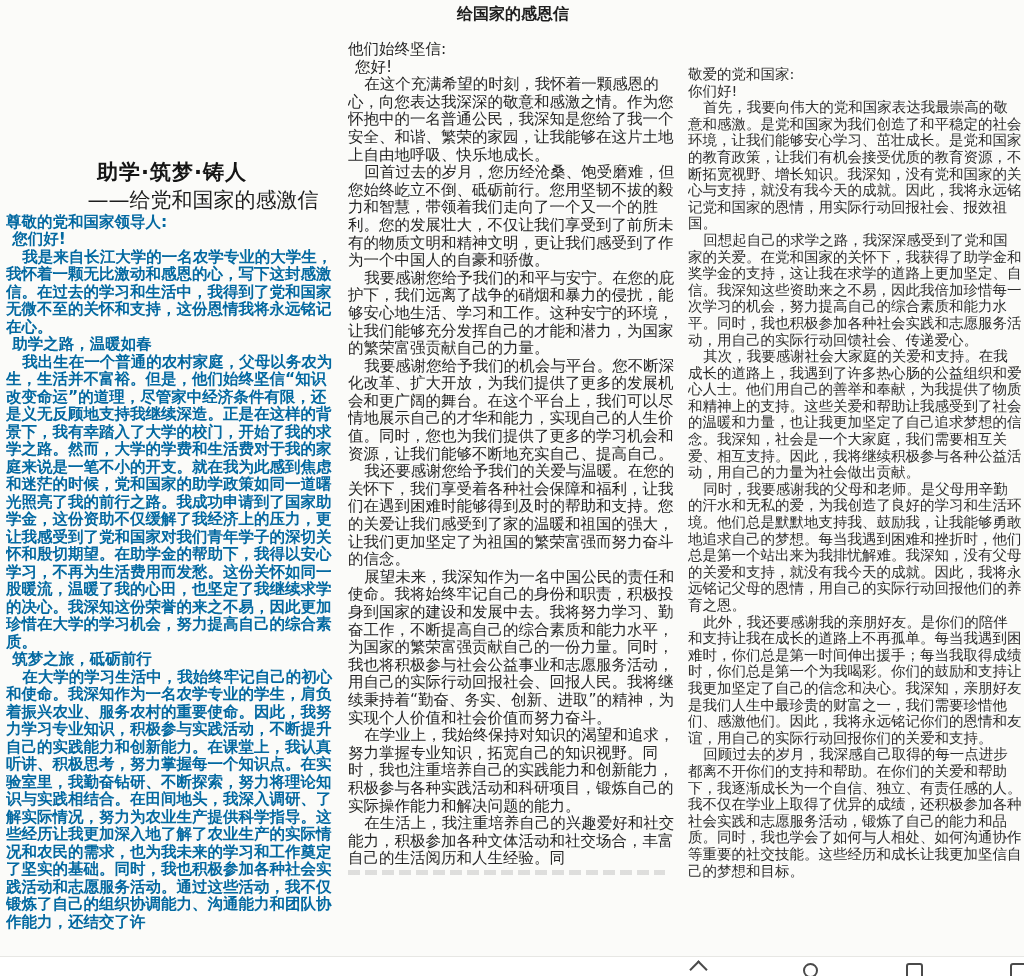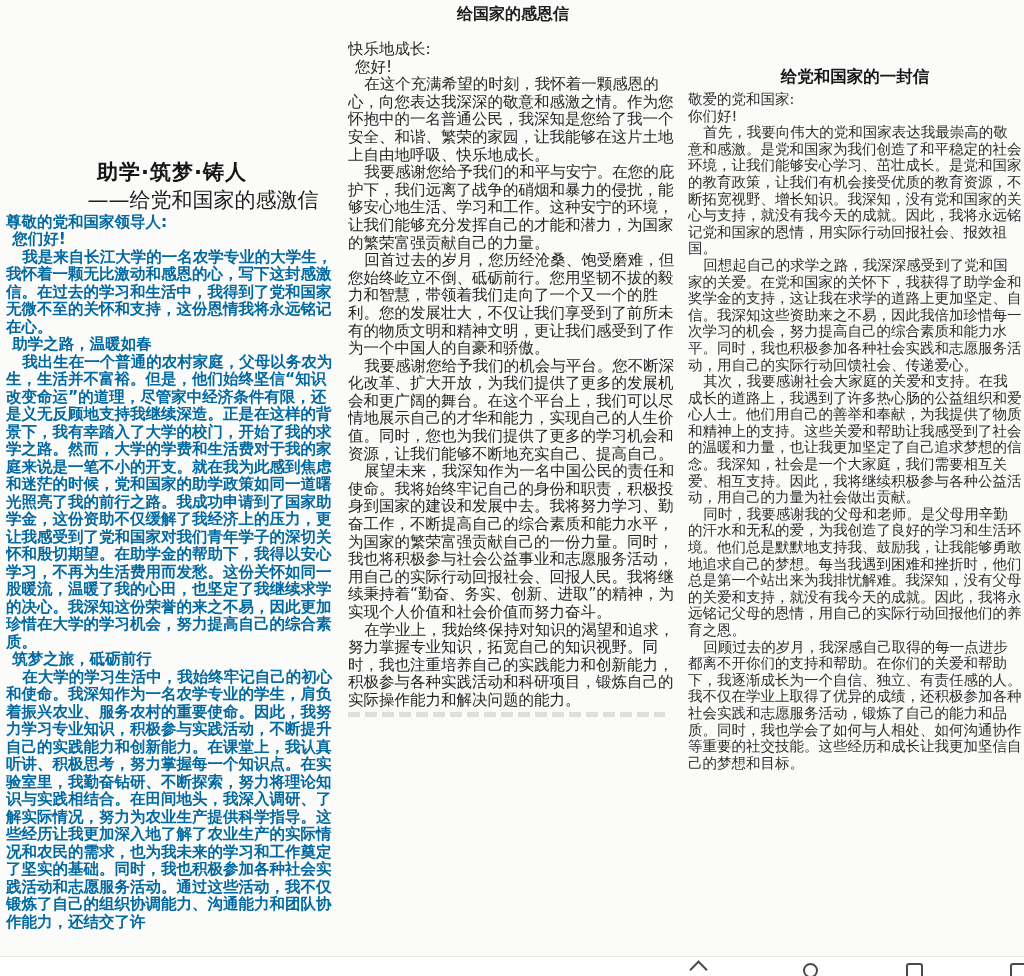--- a/index.html
+++ b/index.html
@@ -72,51 +72,53 @@
     background:repeating-linear-gradient(90deg,#9a9a9a 0 12px, transparent 12px 17px);
   }
 </style>
 </head>
 <body>
 
 <div class="screen">
 
   <div class="col col-center">
     <h2 class="c-title">给国家的感恩信</h2>
-    <p class="sal">快乐地成长:</p>
+    <p class="sal">他们始终坚信:</p>
     <p class="greet">您好!</p>
     <p class="body">在这个充满希望的时刻，我怀着一颗感恩的心，向您表达我深深的敬意和感激之情。作为您怀抱中的一名普通公民，我深知是您给了我一个安全、和谐、繁荣的家园，让我能够在这片土地上自由地呼吸、快乐地成长。</p>
+    <p class="body">回首过去的岁月，您历经沧桑、饱受磨难，但您始终屹立不倒、砥砺前行。您用坚韧不拔的毅力和智慧，带领着我们走向了一个又一个的胜利。您的发展壮大，不仅让我们享受到了前所未有的物质文明和精神文明，更让我们感受到了作为一个中国人的自豪和骄傲。</p>
     <p class="body">我要感谢您给予我们的和平与安宁。在您的庇护下，我们远离了战争的硝烟和暴力的侵扰，能够安心地生活、学习和工作。这种安宁的环境，让我们能够充分发挥自己的才能和潜力，为国家的繁荣富强贡献自己的力量。</p>
-    <p class="body">回首过去的岁月，您历经沧桑、饱受磨难，但您始终屹立不倒、砥砺前行。您用坚韧不拔的毅力和智慧，带领着我们走向了一个又一个的胜利。您的发展壮大，不仅让我们享受到了前所未有的物质文明和精神文明，更让我们感受到了作为一个中国人的自豪和骄傲。</p>
     <p class="body">我要感谢您给予我们的机会与平台。您不断深化改革、扩大开放，为我们提供了更多的发展机会和更广阔的舞台。在这个平台上，我们可以尽情地展示自己的才华和能力，实现自己的人生价值。同时，您也为我们提供了更多的学习机会和资源，让我们能够不断地充实自己、提高自己。</p>
+    <p class="body">我还要感谢您给予我们的关爱与温暖。在您的关怀下，我们享受着各种社会保障和福利，让我们在遇到困难时能够得到及时的帮助和支持。您的关爱让我们感受到了家的温暖和祖国的强大，让我们更加坚定了为祖国的繁荣富强而努力奋斗的信念。</p>
     <p class="body">展望未来，我深知作为一名中国公民的责任和使命。我将始终牢记自己的身份和职责，积极投身到国家的建设和发展中去。我将努力学习、勤奋工作，不断提高自己的综合素质和能力水平，为国家的繁荣富强贡献自己的一份力量。同时，我也将积极参与社会公益事业和志愿服务活动，用自己的实际行动回报社会、回报人民。我将继续秉持着“勤奋、务实、创新、进取”的精神，为实现个人价值和社会价值而努力奋斗。</p>
     <p class="body">在学业上，我始终保持对知识的渴望和追求，努力掌握专业知识，拓宽自己的知识视野。同时，我也注重培养自己的实践能力和创新能力，积极参与各种实践活动和科研项目，锻炼自己的实际操作能力和解决问题的能力。</p>
+    <p class="body">在生活上，我注重培养自己的兴趣爱好和社交能力，积极参加各种文体活动和社交场合，丰富自己的生活阅历和人生经验。同</p>
     <div class="clipped-line"></div>
   </div>
 
   <div class="col col-left">
     <h1 class="l-title">助学·筑梦·铸人</h1>
     <p class="l-subtitle">——给党和国家的感激信</p>
     <p class="sal">尊敬的党和国家领导人:</p>
     <p class="greet">您们好!</p>
     <p class="body">我是来自长江大学的一名农学专业的大学生，我怀着一颗无比激动和感恩的心，写下这封感激信。在过去的学习和生活中，我得到了党和国家无微不至的关怀和支持，这份恩情我将永远铭记在心。</p>
     <p class="sect">助学之路，温暖如春</p>
     <p class="body">我出生在一个普通的农村家庭，父母以务农为生，生活并不富裕。但是，他们始终坚信“知识改变命运”的道理，尽管家中经济条件有限，还是义无反顾地支持我继续深造。正是在这样的背景下，我有幸踏入了大学的校门，开始了我的求学之路。然而，大学的学费和生活费对于我的家庭来说是一笔不小的开支。就在我为此感到焦虑和迷茫的时候，党和国家的助学政策如同一道曙光照亮了我的前行之路。我成功申请到了国家助学金，这份资助不仅缓解了我经济上的压力，更让我感受到了党和国家对我们青年学子的深切关怀和殷切期望。在助学金的帮助下，我得以安心学习，不再为生活费用而发愁。这份关怀如同一股暖流，温暖了我的心田，也坚定了我继续求学的决心。我深知这份荣誉的来之不易，因此更加珍惜在大学的学习机会，努力提高自己的综合素质。</p>
     <p class="sect">筑梦之旅，砥砺前行</p>
     <p class="body">在大学的学习生活中，我始终牢记自己的初心和使命。我深知作为一名农学专业的学生，肩负着振兴农业、服务农村的重要使命。因此，我努力学习专业知识，积极参与实践活动，不断提升自己的实践能力和创新能力。在课堂上，我认真听讲、积极思考，努力掌握每一个知识点。在实验室里，我勤奋钻研、不断探索，努力将理论知识与实践相结合。在田间地头，我深入调研、了解实际情况，努力为农业生产提供科学指导。这些经历让我更加深入地了解了农业生产的实际情况和农民的需求，也为我未来的学习和工作奠定了坚实的基础。同时，我也积极参加各种社会实践活动和志愿服务活动。通过这些活动，我不仅锻炼了自己的组织协调能力、沟通能力和团队协作能力，还结交了许</p>
   </div>
 
   <div class="col col-right">
-    <h2 class="r-title">给党和国家的一封信</h2>
     <p class="sal">敬爱的党和国家:</p>
     <p class="greet">你们好!</p>
     <p class="body">首先，我要向伟大的党和国家表达我最崇高的敬意和感激。是党和国家为我们创造了和平稳定的社会环境，让我们能够安心学习、茁壮成长。是党和国家的教育政策，让我们有机会接受优质的教育资源，不断拓宽视野、增长知识。我深知，没有党和国家的关心与支持，就没有我今天的成就。因此，我将永远铭记党和国家的恩情，用实际行动回报社会、报效祖国。</p>
     <p class="body">回想起自己的求学之路，我深深感受到了党和国家的关爱。在党和国家的关怀下，我获得了助学金和奖学金的支持，这让我在求学的道路上更加坚定、自信。我深知这些资助来之不易，因此我倍加珍惜每一次学习的机会，努力提高自己的综合素质和能力水平。同时，我也积极参加各种社会实践和志愿服务活动，用自己的实际行动回馈社会、传递爱心。</p>
     <p class="body">其次，我要感谢社会大家庭的关爱和支持。在我成长的道路上，我遇到了许多热心肠的公益组织和爱心人士。他们用自己的善举和奉献，为我提供了物质和精神上的支持。这些关爱和帮助让我感受到了社会的温暖和力量，也让我更加坚定了自己追求梦想的信念。我深知，社会是一个大家庭，我们需要相互关爱、相互支持。因此，我将继续积极参与各种公益活动，用自己的力量为社会做出贡献。</p>
     <p class="body">同时，我要感谢我的父母和老师。是父母用辛勤的汗水和无私的爱，为我创造了良好的学习和生活环境。他们总是默默地支持我、鼓励我，让我能够勇敢地追求自己的梦想。每当我遇到困难和挫折时，他们总是第一个站出来为我排忧解难。我深知，没有父母的关爱和支持，就没有我今天的成就。因此，我将永远铭记父母的恩情，用自己的实际行动回报他们的养育之恩。</p>
+    <p class="body">此外，我还要感谢我的亲朋好友。是你们的陪伴和支持让我在成长的道路上不再孤单。每当我遇到困难时，你们总是第一时间伸出援手；每当我取得成绩时，你们总是第一个为我喝彩。你们的鼓励和支持让我更加坚定了自己的信念和决心。我深知，亲朋好友是我们人生中最珍贵的财富之一，我们需要珍惜他们、感激他们。因此，我将永远铭记你们的恩情和友谊，用自己的实际行动回报你们的关爱和支持。</p>
     <p class="body">回顾过去的岁月，我深感自己取得的每一点进步都离不开你们的支持和帮助。在你们的关爱和帮助下，我逐渐成长为一个自信、独立、有责任感的人。我不仅在学业上取得了优异的成绩，还积极参加各种社会实践和志愿服务活动，锻炼了自己的能力和品质。同时，我也学会了如何与人相处、如何沟通协作等重要的社交技能。这些经历和成长让我更加坚信自己的梦想和目标。</p>
 
   </div>
 
   <div class="bottom-fade"></div>
 
   <div class="toolbar">
     <div class="ticon i-home"></div>
     <div class="ticon i-search"></div>
     <div class="ticon i-tabs"></div>

